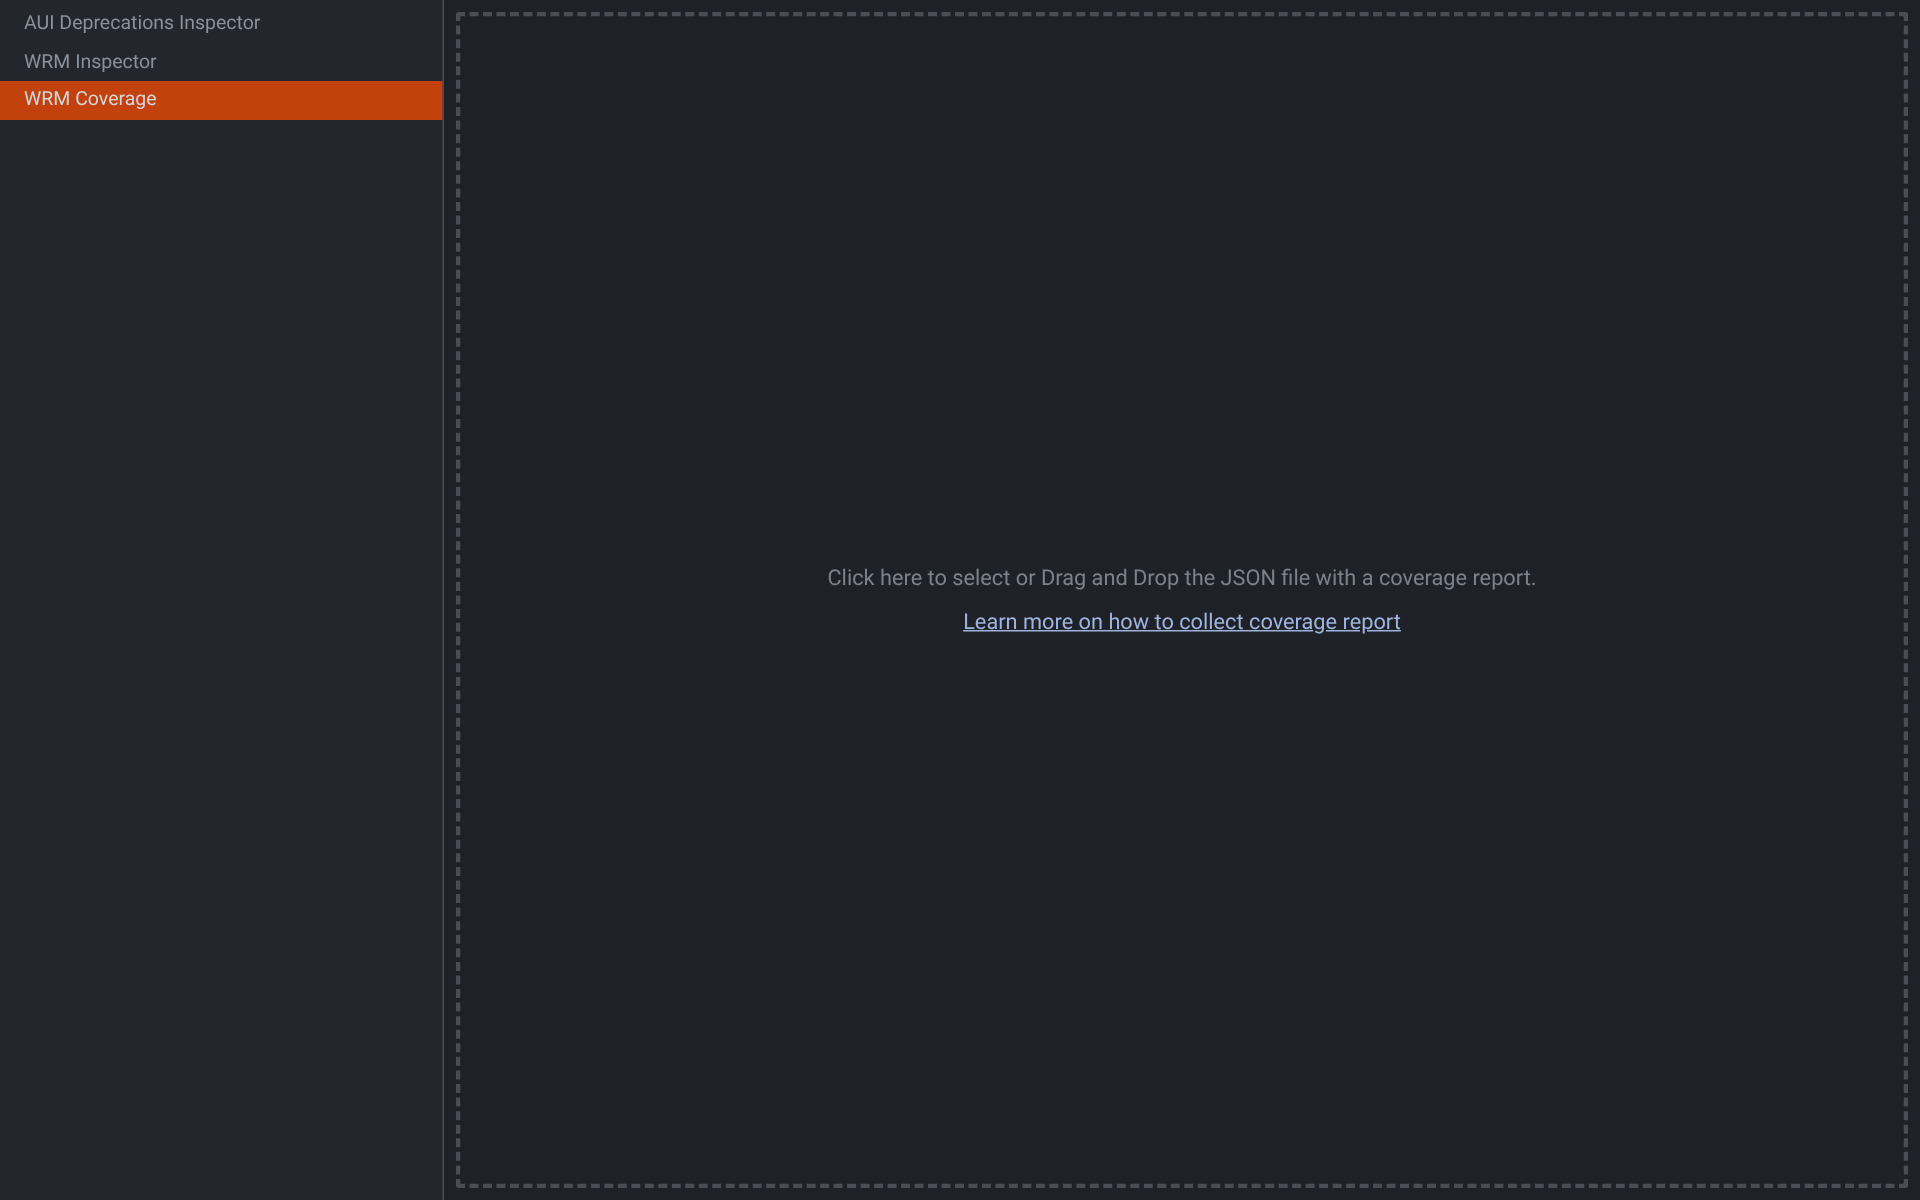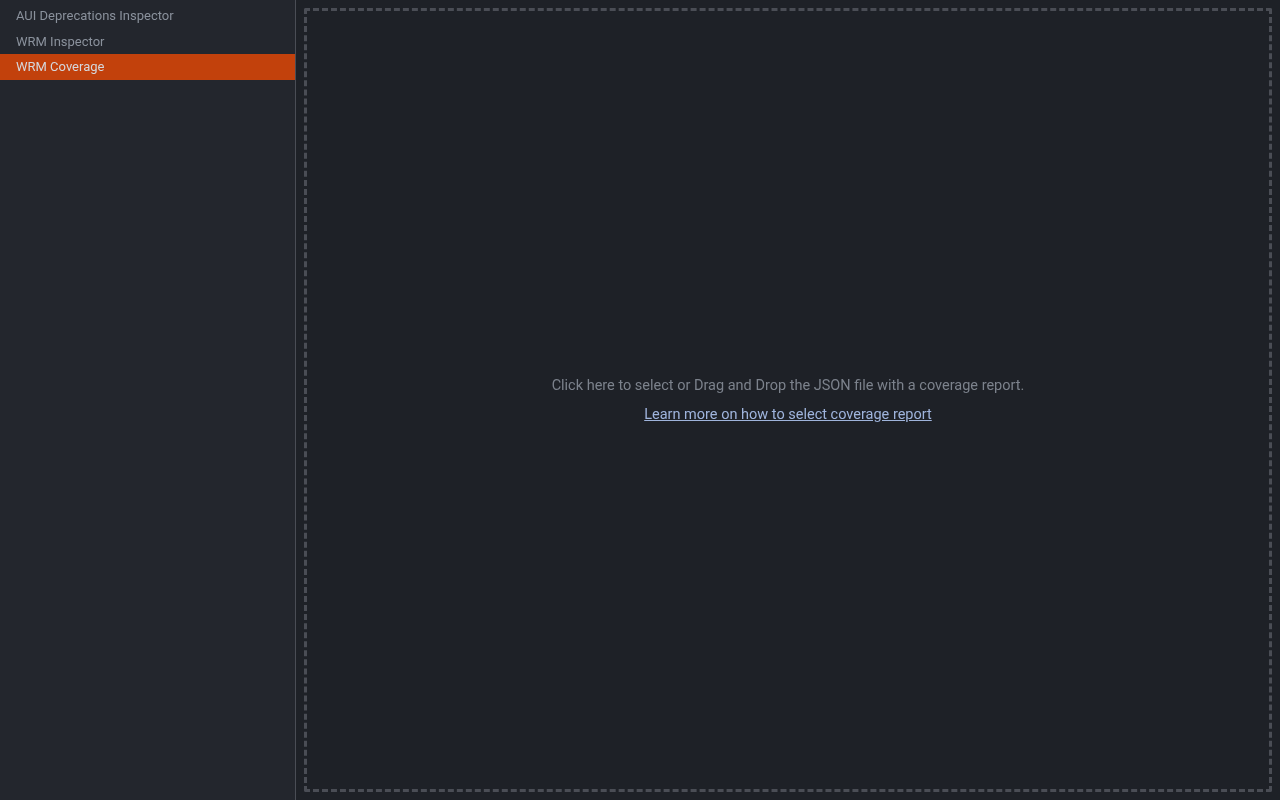--- a/index.html
+++ b/index.html
@@ -88,15 +88,15 @@
     <span>WRM Inspector</span>
   </div>
   <div class="sidebar-item active">
     <span>WRM Coverage</span>
   </div>
 </div>
 
 <div class="main-panel">
   <div class="dropzone">
     <div class="dropzone-text">Click here to select or Drag and Drop the JSON file with a coverage report.</div>
-    <a class="dropzone-link">Learn more on how to select coverage report</a>
+    <a class="dropzone-link">Learn more on how to collect coverage report</a>
   </div>
 </div>
 
 </body></html>

